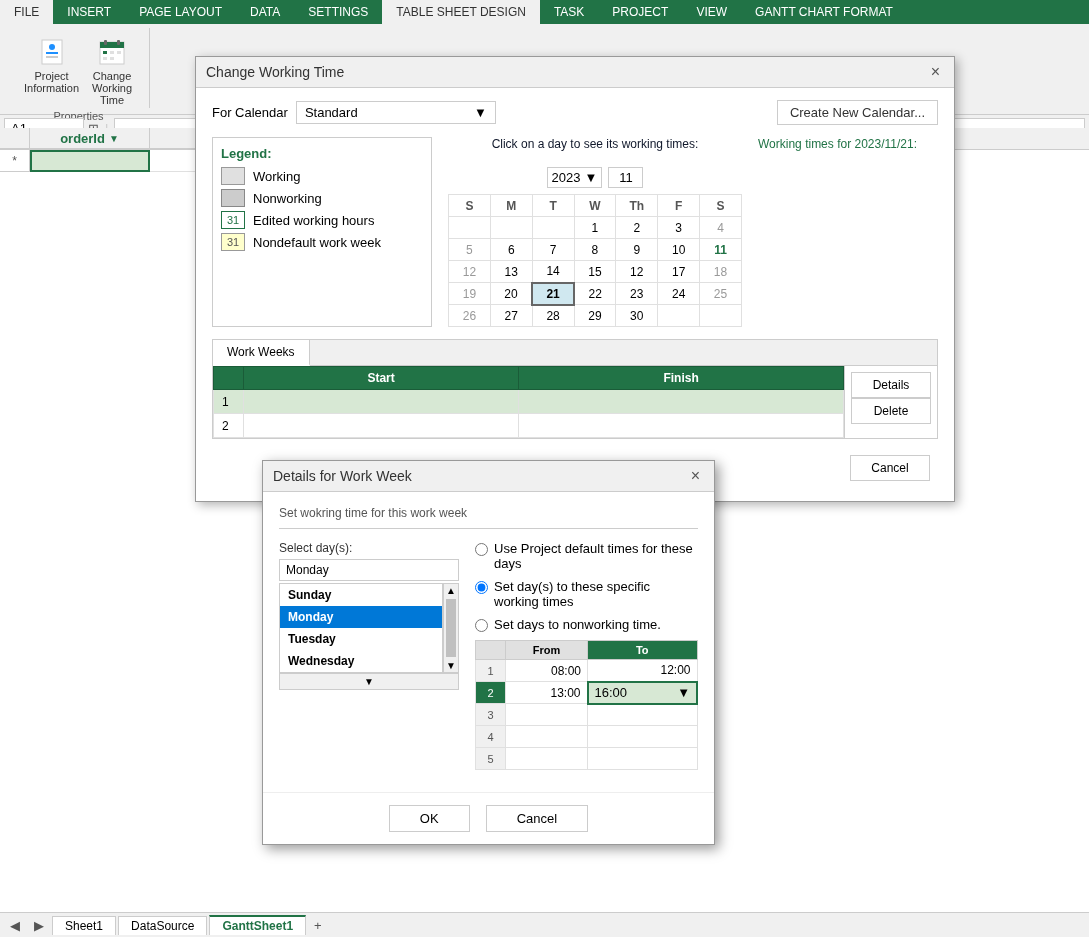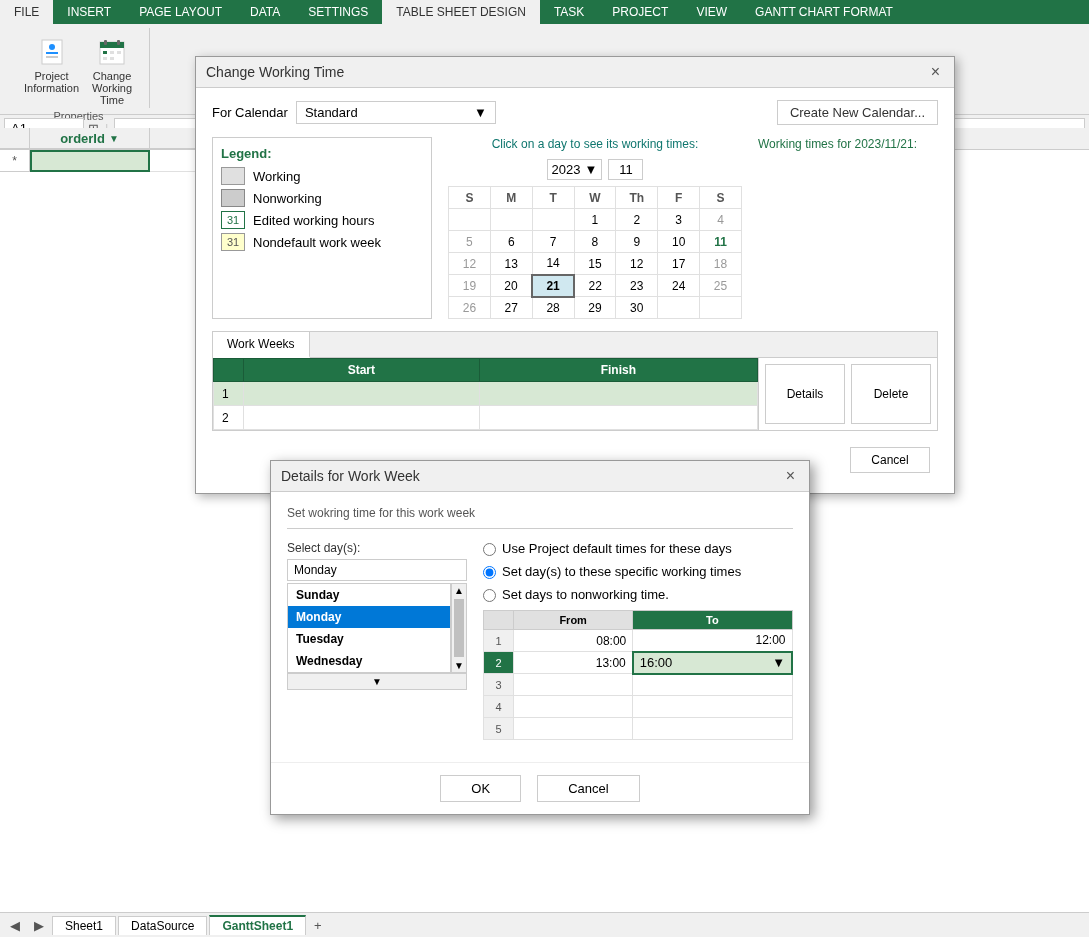--- a/index.html
+++ b/index.html
@@ -47,21 +47,21 @@
     .legend-box { width: 24px; height: 18px; border: 1px solid #999; }
     .legend-box.working { background: #e0e0e0; }
     .legend-box.nonworking { background: #ccc; border: 1px solid #888; }
     .legend-box.edited { background: white; border: 1px solid #217346; color: #217346; font-size: 11px; display: flex; align-items: center; justify-content: center; }
     .legend-box.nondefault { background: #ffffcc; border: 1px solid #999; color: #555; font-size: 11px; display: flex; align-items: center; justify-content: center; }
 
     .cwt-main { display: flex; gap: 16px; }
     .legend-col { width: 220px; border: 1px solid #ccc; padding: 8px; }
 
     .calendar-col { flex: 1; }
-    .click-hint { color: #0f766e; font-size: 12px; margin-bottom: 8px; text-align: center; }
+    .click-hint { color: #0f172a; font-size: 12px; margin-bottom: 16px; text-align: center; }
     .month-nav { display: flex; align-items: center; gap: 6px; margin-bottom: 6px; justify-content: center; }
     .month-select { border: 1px solid #ccc; padding: 2px 4px; background: white; cursor: pointer; display: flex; align-items: center; gap: 4px; }
     .month-num { border: 1px solid #ccc; padding: 2px 6px; background: white; text-align: center; width: 35px; }
 
     .cal-table { border-collapse: collapse; width: 100%; }
     .cal-table th { width: 30px; height: 22px; text-align: center; font-size: 12px; color: #555; border: 1px solid #e0e0e0; }
     .cal-table td { width: 30px; height: 22px; text-align: center; font-size: 12px; border: 1px solid #e0e0e0; cursor: pointer; }
     .cal-table td.weekend { color: #999; }
     .cal-table td.highlighted { color: #217346; font-weight: bold; }
     .cal-table td.selected-day { background: #d0e8f0; border: 2px solid #666; }
@@ -77,21 +77,21 @@
     .ww-tab.active { background: white; border-bottom: 2px solid white; margin-bottom: -1px; }
     .ww-table { width: 100%; border-collapse: collapse; }
     .ww-table th { background: #217346; color: white; padding: 4px 8px; text-align: center; font-size: 12px; border: 1px solid #1a5c38; }
     .ww-table td { padding: 3px 8px; border: 1px solid #e0e0e0; font-size: 12px; height: 24px; }
     .ww-table tr.selected-row td { background: #d7e8d4; }
     .ww-btn { border: 1px solid #ccc; padding: 5px 16px; background: white; cursor: pointer; font-size: 12px; min-width: 80px; }
 
     .dialog-cancel-row { display: flex; justify-content: flex-end; margin-top: 8px; padding: 8px 8px 8px; }
 
     
-    .dialog-dww { position: absolute; top: 460px; left: 270px; width: 540px; background: white; border: 1px solid #999; box-shadow: 4px 4px 12px rgba(0,0,0,0.4); z-index: 10; }
+    .dialog-dww { position: absolute; top: 460px; left: 262px; width: 453px; background: white; border: 1px solid #999; box-shadow: 4px 4px 12px rgba(0,0,0,0.4); z-index: 10; }
     .dww-body { padding: 14px 16px; }
     .dww-subtitle { font-size: 12px; color: #555; margin-bottom: 12px; border-bottom: 1px solid #ccc; padding-bottom: 8px; }
     .dww-content { display: flex; gap: 16px; }
     .day-select-col { width: 180px; }
     .day-select-label { font-size: 12px; color: #333; margin-bottom: 4px; }
     .day-current { border: 1px solid #ccc; padding: 3px 6px; background: white; margin-bottom: 2px; font-size: 12px; }
     .day-list { border: 1px solid #ccc; background: white; }
     .day-list-item { padding: 4px 8px; font-size: 12px; cursor: pointer; font-weight: bold; }
     .day-list-item.selected { background: #0078d7; color: white; }
     .scroll-down-btn { width: 100%; border: 1px solid #ccc; background: #f0f0f0; cursor: pointer; text-align: center; font-size: 10px; padding: 2px; }
@@ -344,21 +344,21 @@
                 <td></td>
               </tr>
               <tr>
                 <td>2</td>
                 <td></td>
                 <td></td>
               </tr>
             </tbody>
           </table>
         </div>
-        <div style="display:flex; flex-direction:row; padding:6px; gap:6px; border-left:1px solid #ccc;">
+        <div style="display:flex; flex-direction:column; padding:6px; gap:0; border-left:1px solid #ccc;">
           <button class="ww-btn">Details</button>
           <button class="ww-btn">Delete</button>
         </div>
       </div>
     </div>
 
     <div class="dialog-cancel-row">
       <button class="ww-btn">Cancel</button>
     </div>
   </div>

